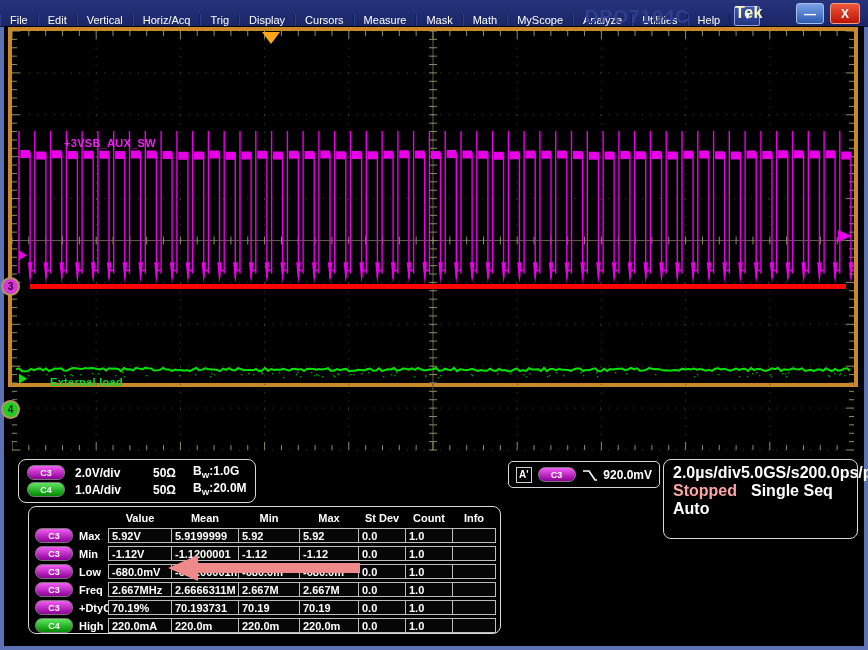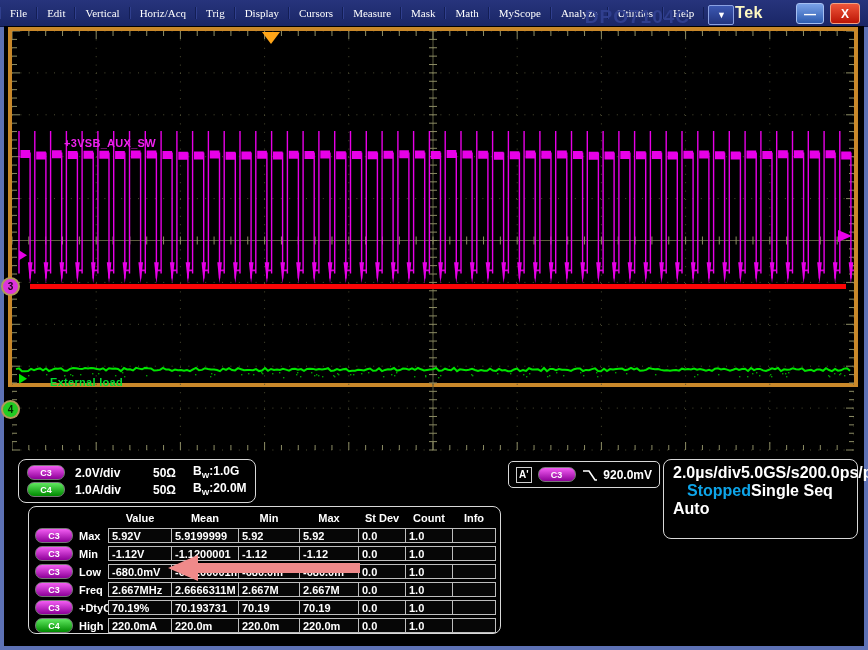--- a/index.html
+++ b/index.html
@@ -6,21 +6,21 @@
   body{
     width:868px;height:650px;position:relative;overflow:hidden;
     background:#5d71b5;
     font-family:"Liberation Sans", sans-serif;
     -webkit-font-smoothing:antialiased;
   }
   
   .menubar{
     position:absolute;left:0;top:0;width:868px;height:26px;
     background:linear-gradient(#27347c,#1a2666);
-    display:flex;align-items:center;border-bottom:1px solid #0c1545;font-family:Liberation Serif, serif;
+    display:flex;align-items:flex-end;border-bottom:1px solid #0c1545;
   }
   .mi{
     color:#fff;font-size:11px;display:flex;align-items:center;
     padding:0 9px;border-right:1px solid #131e55;border-left:1px solid #303f8e;
     cursor:default;white-space:nowrap;
   }
   .menu-drop{
     width:24px;height:18px;margin:3px 0 0 4px;border:1px solid #8ba1e2;border-radius:2px;
     background:linear-gradient(#3c58b2,#22347e);color:#fff;font-size:9px;
     display:flex;align-items:center;justify-content:center;
@@ -71,21 +71,21 @@
     display:flex;align-items:center;justify-content:center;flex:none;
   }
   .pill.p3{background:linear-gradient(#f35df3,#8d0098);}
   .pill.p4{background:linear-gradient(#5fe85f,#008a00);}
   .trig-panel{left:508px;top:461px;width:152px;height:27px;display:flex;align-items:center;gap:6px;padding:0 7px;border-radius:5px;}
   .trig-a{border:1px solid #cfcfcf;font-size:10px;font-weight:bold;padding:0 2px;height:14px;display:flex;align-items:center;}
   .trig-level{font-size:12px;font-weight:bold;}
   .tb-panel{left:663px;top:459px;width:195px;height:80px;padding:4px 9px;font-size:16px;font-weight:bold;line-height:18px;}
   .tb-row{display:flex;}
   .tb-row .sp{flex:1;}
-  .stopped{color:#0ea5e9;width:78px;text-align:right;}
+  .stopped{color:#fca5a5;width:78px;}
   
   .meas-panel{left:28px;top:506px;width:473px;height:128px;padding:2px 0 0 3px;}
   .mrow{display:flex;height:17px;align-items:center;font-size:11px;font-weight:bold;margin-bottom:1px;}
   .mlabel{width:76px;display:flex;align-items:center;gap:6px;padding-left:3px;box-sizing:border-box;flex:none;}
   .mcell{
     height:15px;box-sizing:border-box;border:1px solid #bdbdbd;background:#060606;
     padding:0 0 0 3px;display:flex;align-items:center;margin-right:-1px;flex:none;
     overflow:hidden;white-space:nowrap;
   }
   .mhead{border:none;background:none;justify-content:center;padding:0;}

